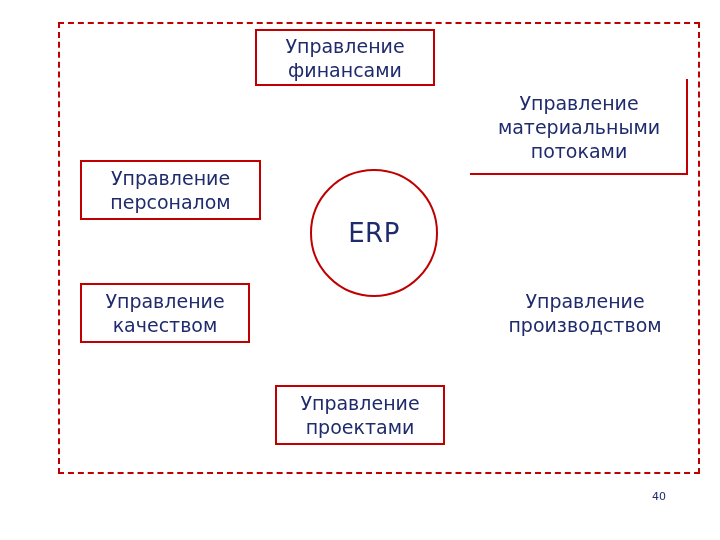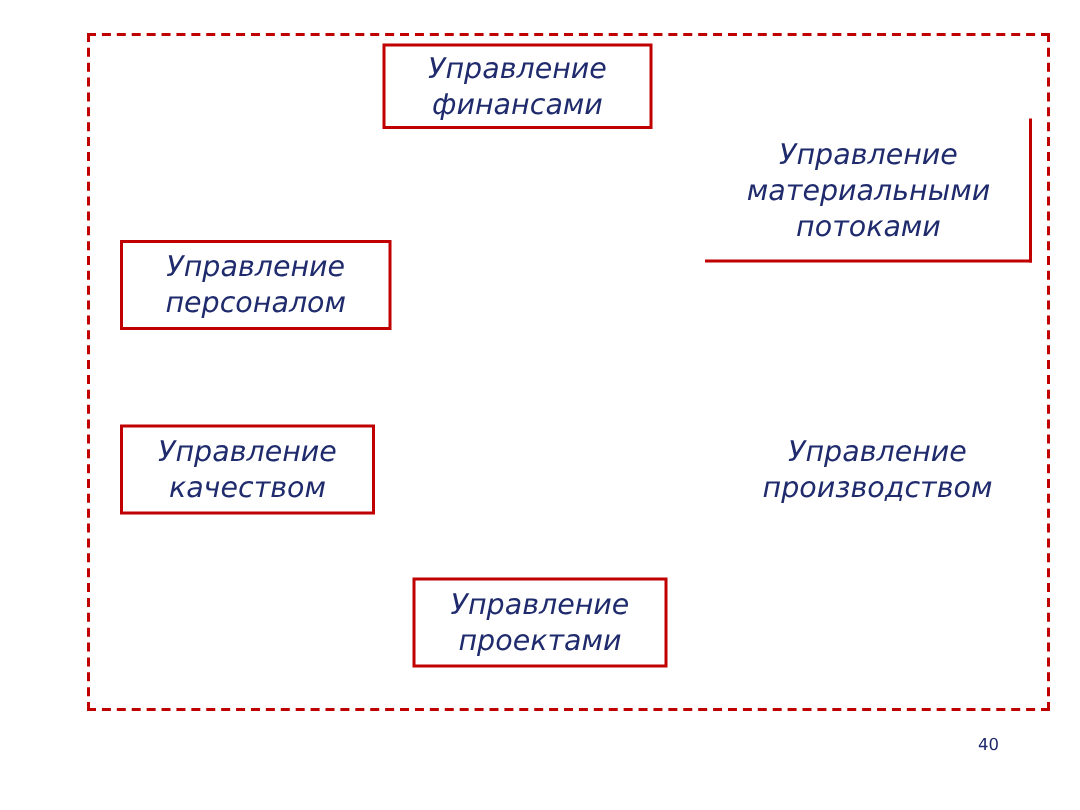--- a/index.html
+++ b/index.html
@@ -38,21 +38,20 @@
     background: #ffffff;
     color: #1f2b6c;
     font-size: 19px;
     line-height: 24px;
     text-align: center;
     display: flex;
     align-items: center;
     justify-content: center;
     white-space: pre-line;
     padding: 2px 4px;
-    font-style: italic;
   }
   #node-finance {
     left: 255px;
     top: 29px;
     width: 180px;
     height: 57px;
   }
   #node-material {
     left: 470px;
     top: 79px;
@@ -147,16 +146,19 @@
 
   <div class="node" id="node-quality">Управление
 качеством</div>
 
   <div class="node" id="node-production">Управление
 производством</div>
 
   <div class="node" id="node-projects">Управление
 проектами</div>
 
+  <div id="erp-circle">
+    <span id="erp-label">ERP</span>
+  </div>
 
   <div id="page-number">40</div>
 
 </div>
 
 </body></html>

